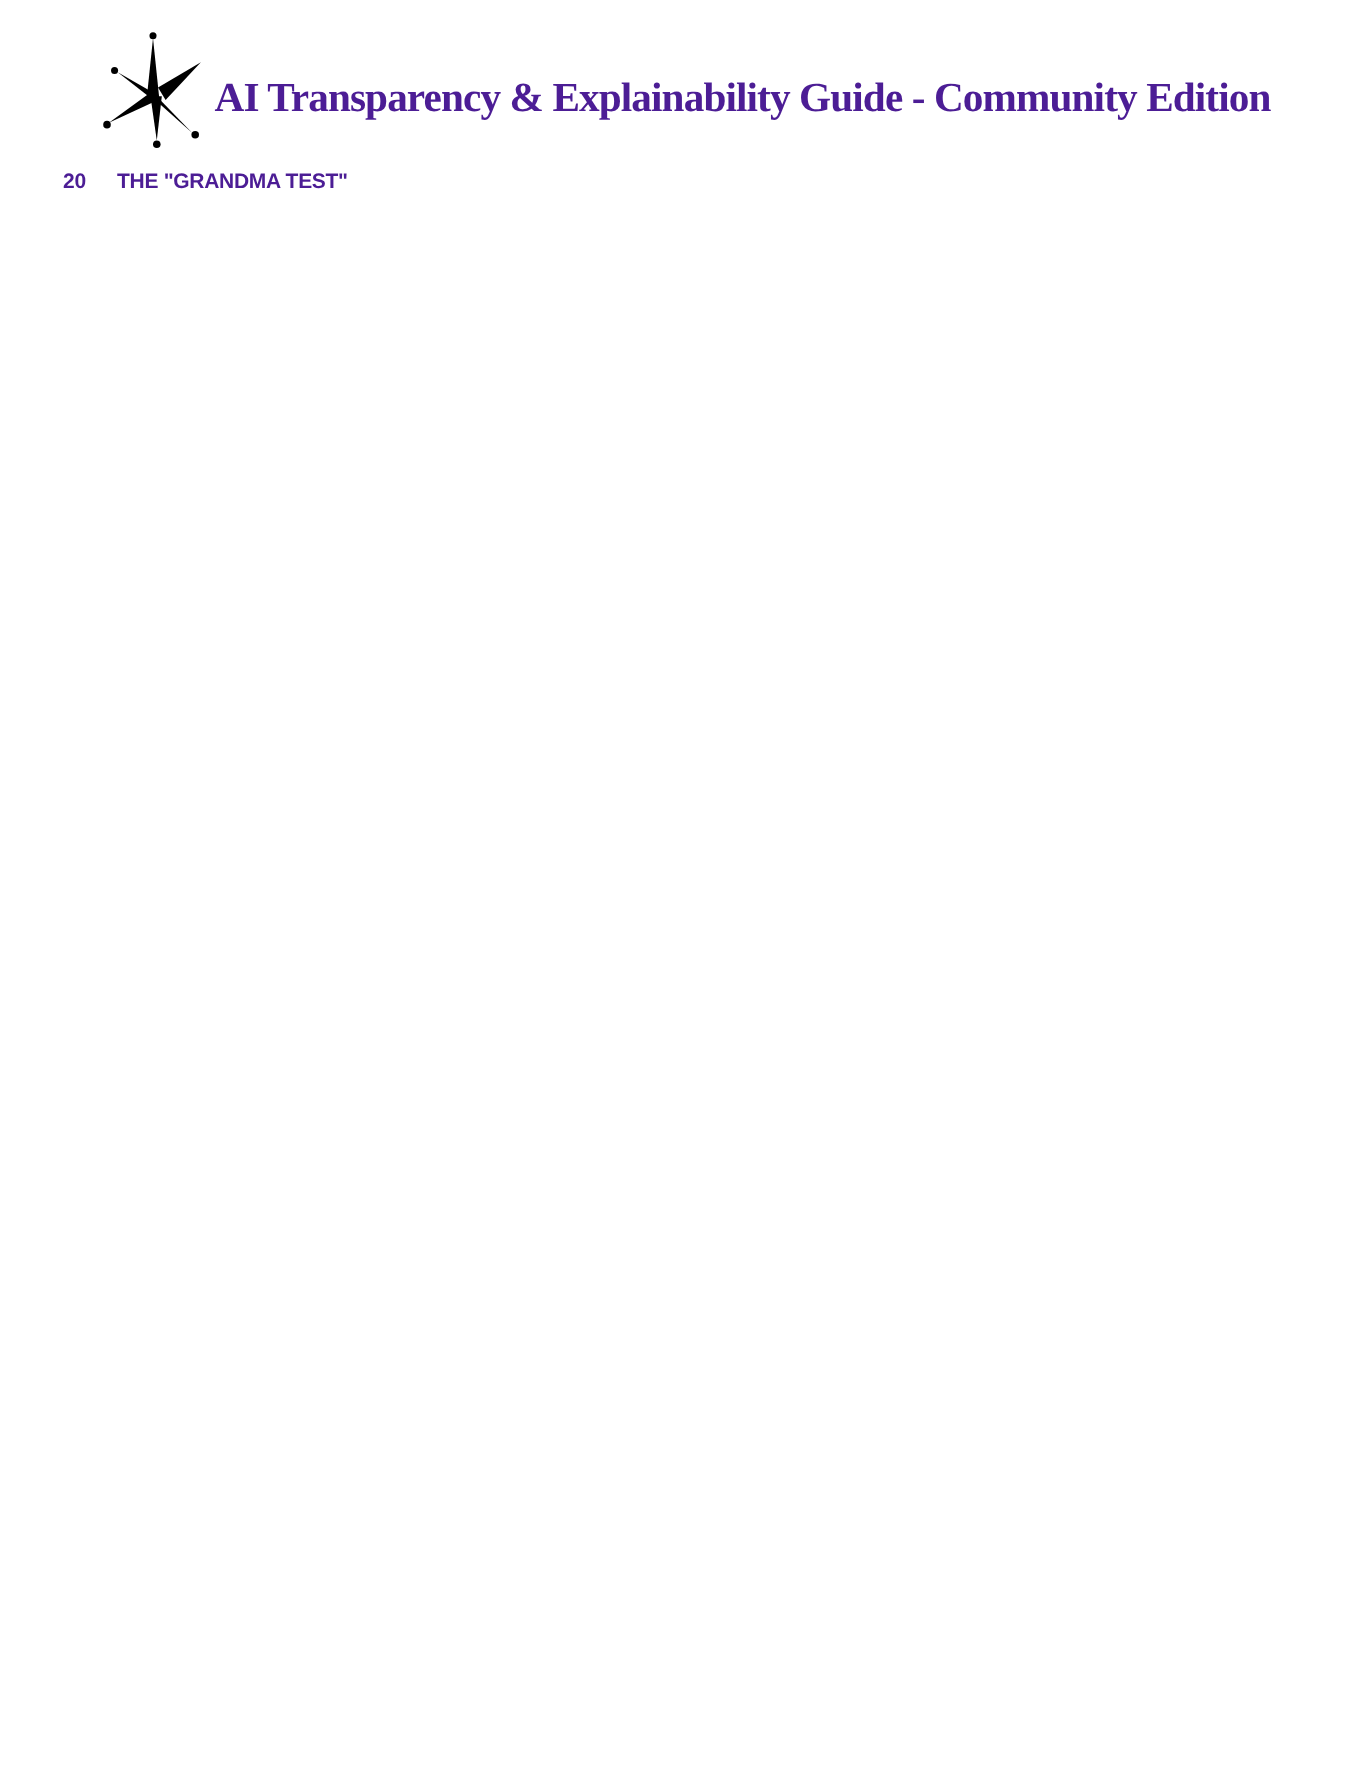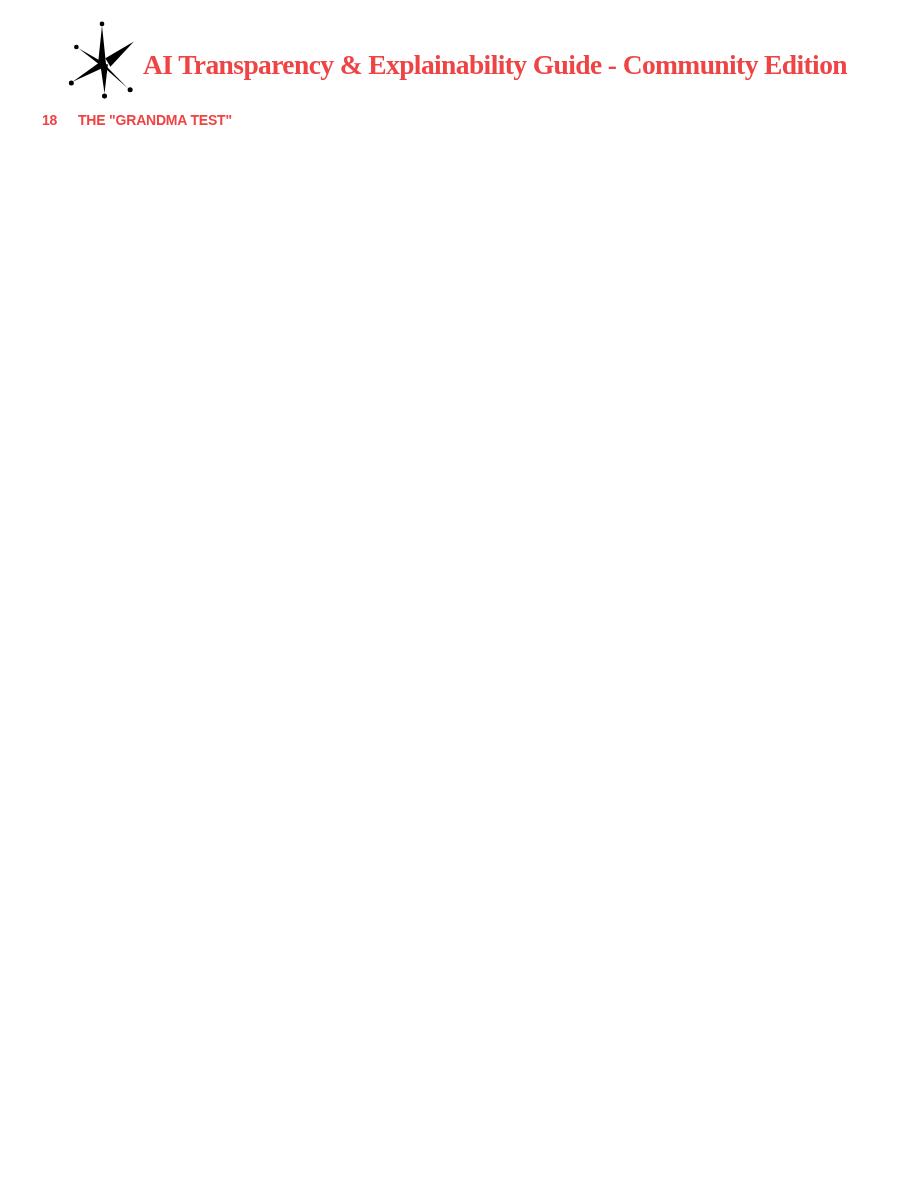--- a/index.html
+++ b/index.html
@@ -1,20 +1,20 @@
 <!DOCTYPE html>
 <html><head>
 <meta charset="utf-8">
 <style>
   * { box-sizing: border-box; margin: 0; padding: 0; }
   html, body { background: #ffffff; }
   .page {
     width: 913px; height: 1183px;
     background: #ffffff;
-    color: #ef4444;
+    color: #4c1d95;
     font-family: "Liberation Sans", sans-serif;
     position: relative;
     overflow: hidden;
   }
   
   .doc-header {
     display: flex;
     align-items: center;
     padding: 18px 0 0 64px;
     height: 102px;
@@ -87,20 +87,20 @@
         <polygon points="42,52 46,60 73,84"></polygon>
         <circle cx="75.5" cy="85.5" r="3"></circle>
       </g>
     </svg>
     <h1 class="doc-title">AI Transparency &amp; Explainability Guide - Community Edition</h1>
   </header>
 
   <main class="toc">
 
   <div class="toc-row lvl1">
-        <span class="num">18</span>
+        <span class="num">20</span>
         <span class="label">THE "GRANDMA TEST"</span>
         <span class="dots"></span>
         <span class="page">10</span>
       </div>
     </main>
 
 </div>
 
 </body></html>

